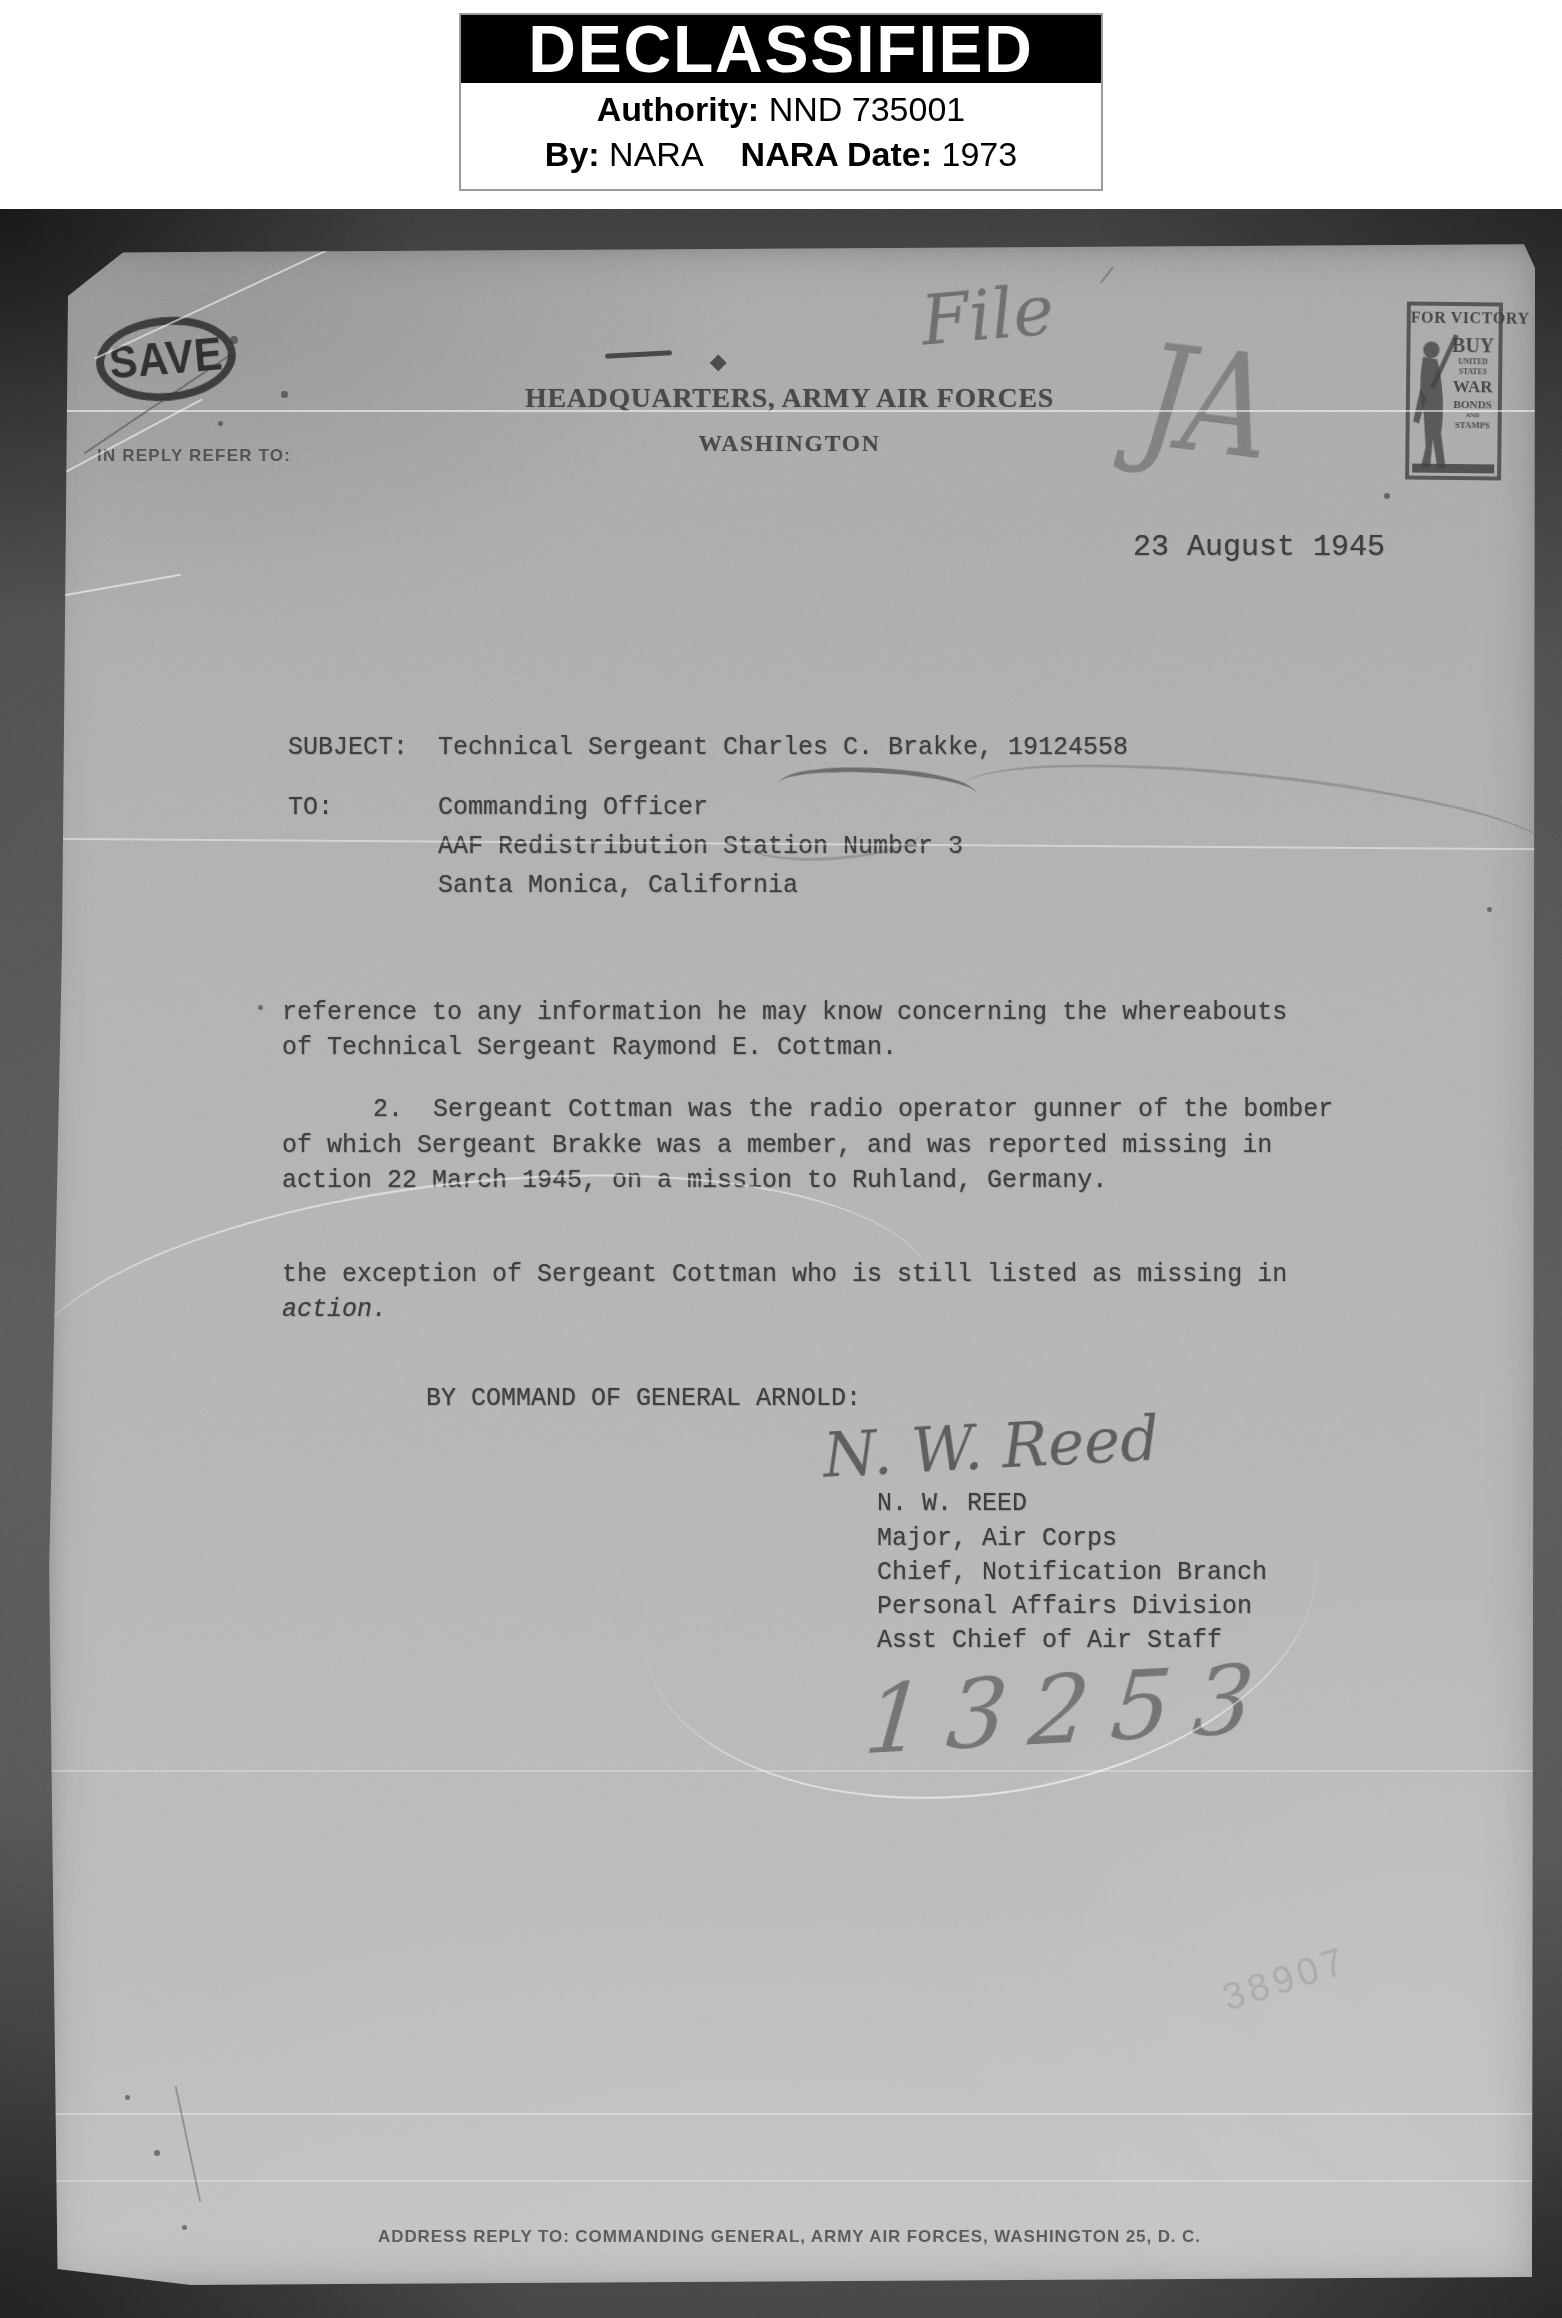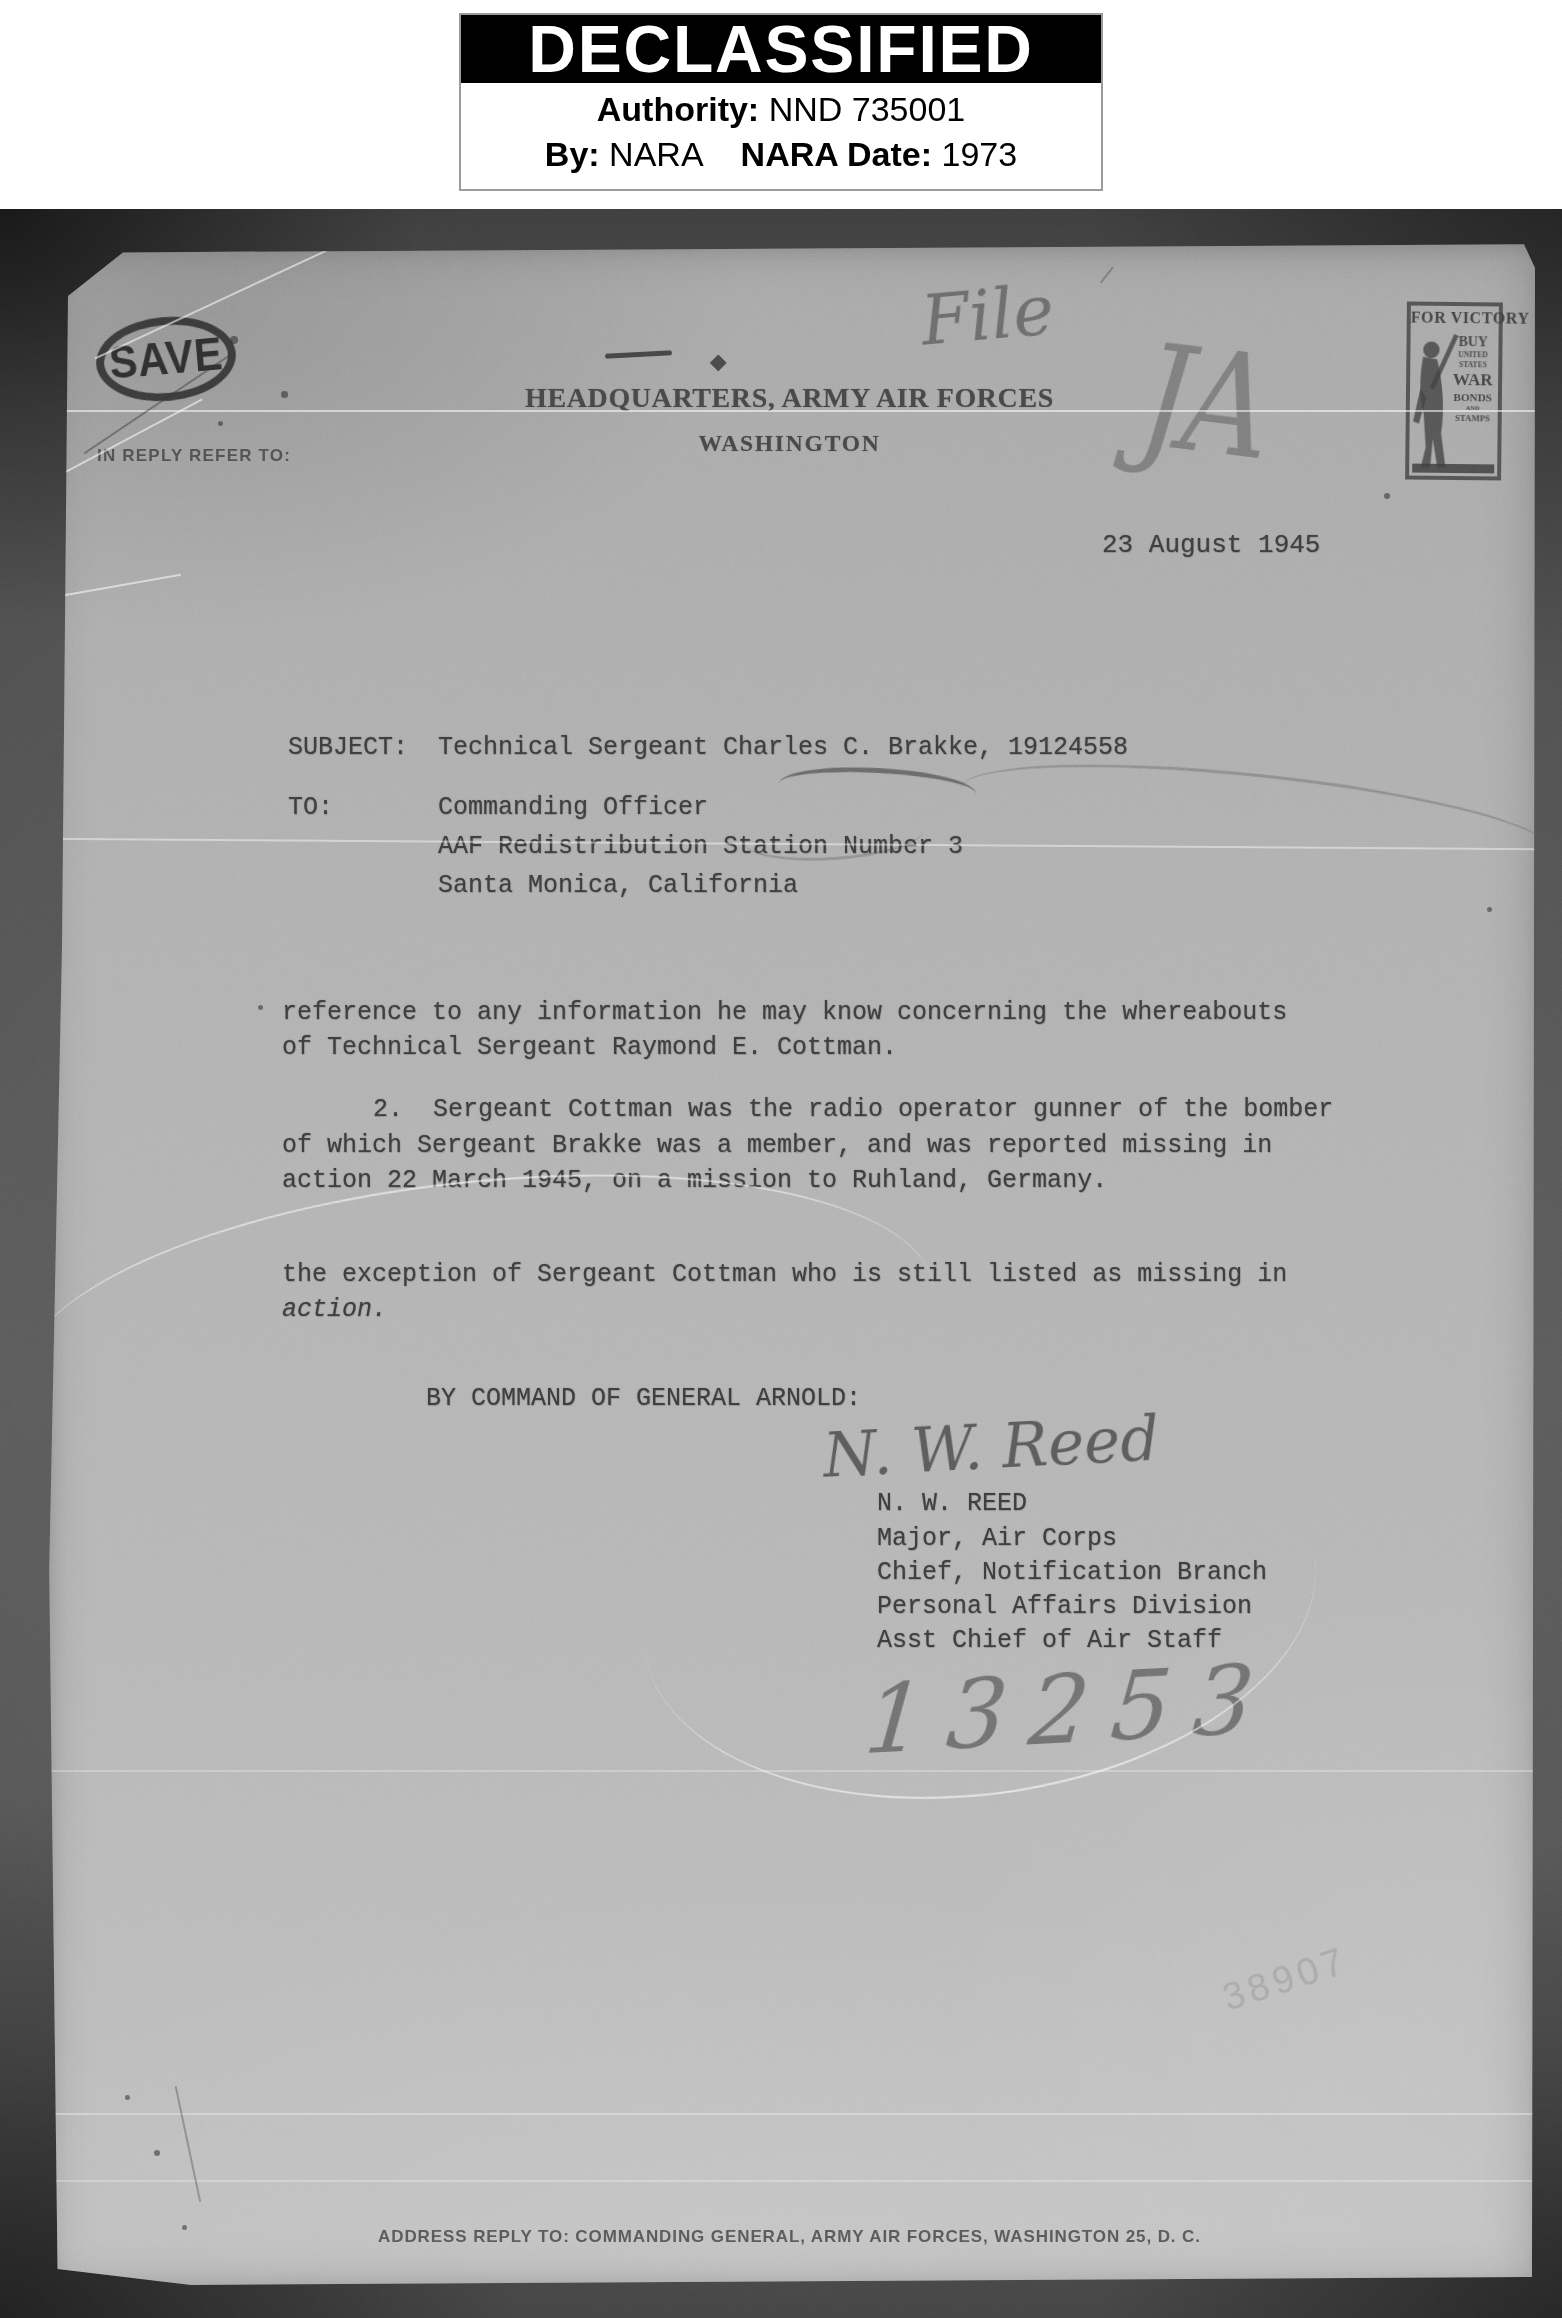--- a/index.html
+++ b/index.html
@@ -51,21 +51,21 @@
   .save-stamp{position:absolute;left:55px;top:74px;width:140px;height:84px;border:8.2px solid rgba(42,42,42,.85);
       border-radius:50%;transform:rotate(-5deg);display:flex;align-items:center;justify-content:center;
       filter:blur(0.5px);box-sizing:border-box;}
   .save-stamp span{font-weight:bold;font-size:42px;letter-spacing:0.6px;color:rgba(38,38,38,.92);transform:scaleY(1.08);}
 
   
   .bond-stamp{position:absolute;left:1365px;top:59px;width:96px;height:178px;border:4.1px solid rgba(55,55,55,.8);
       box-sizing:border-box;transform:rotate(.6deg);filter:blur(0.5px);opacity:.93;}
   .bond-head{text-align:right;font-family:"Liberation Serif",serif;font-weight:bold;font-size:16px;letter-spacing:0.6px;color:rgba(48,48,48,.92);margin-top:2.9px;white-space:nowrap;}
   .bond-col{position:absolute;right:1.8px;top:28px;width:47px;text-align:center;font-family:"Liberation Serif",serif;font-weight:bold;color:rgba(50,50,50,.9);}
-  .bond-col .v0{font-size:14px;line-height:1.15;}
+  .bond-col .v0{font-size:20px;line-height:1.15;}
   .bond-col .v1,.bond-col .v2{font-size:7.6px;line-height:1.3;display:block;}
   .bond-col .v3{font-size:17px;line-height:1.2;}
   .bond-col .v4{font-size:11.2px;line-height:1.25;}
   .bond-col .v5{font-size:6.5px;line-height:1.3;display:block;}
   .bond-col .v6{font-size:8.8px;line-height:1.3;}
   .bond-col span{display:block;}
   .bond-base{position:absolute;left:2.9px;right:2.9px;bottom:3.5px;height:8.8px;background:rgba(55,55,55,.85);}
   .bond-fig{position:absolute;left:1.2px;top:23.5px;}
 
   
@@ -145,21 +145,21 @@
           <span class="v1">UNITED</span>
           <span class="v2">STATES</span>
           <span class="v3">WAR</span>
           <span class="v4">BONDS</span>
           <span class="v5">AND</span>
           <span class="v6">STAMPS</span>
         </div>
         <div class="bond-base"></div>
       </div>
 
-      <div class="tw" style="left:1061px;top:289px;font-size:26px;">23 August 1945</div>
+      <div class="tw" style="left:1092px;top:289px;font-size:30px;">23 August 1945</div>
 
       <div class="tw" style="left:247px;top:492px;">SUBJECT:</div>
       <div class="tw" style="left:397px;top:492px;">Technical Sergeant Charles C. Brakke, 19124558</div>
 
       <div class="arc" style="left:738px;top:525px;width:197px;height:36px;border-top:5.3px solid rgba(60,60,60,.6);transform:rotate(3deg);filter:blur(0.4px);"></div>
       <div class="arc" style="left:918px;top:531px;width:594px;height:88px;border-top:3.5px solid rgba(75,75,75,.33);transform:rotate(6deg);filter:blur(0.6px);"></div>
       <div class="arc" style="left:703px;top:570px;width:179px;height:44px;border-bottom:3.5px solid rgba(80,80,80,.32);transform:rotate(-4deg);filter:blur(0.6px);"></div>
 
       <div class="tw" style="left:247px;top:552px;">TO:</div>
       <div class="tw" style="left:397px;top:552px;">Commanding Officer</div>

